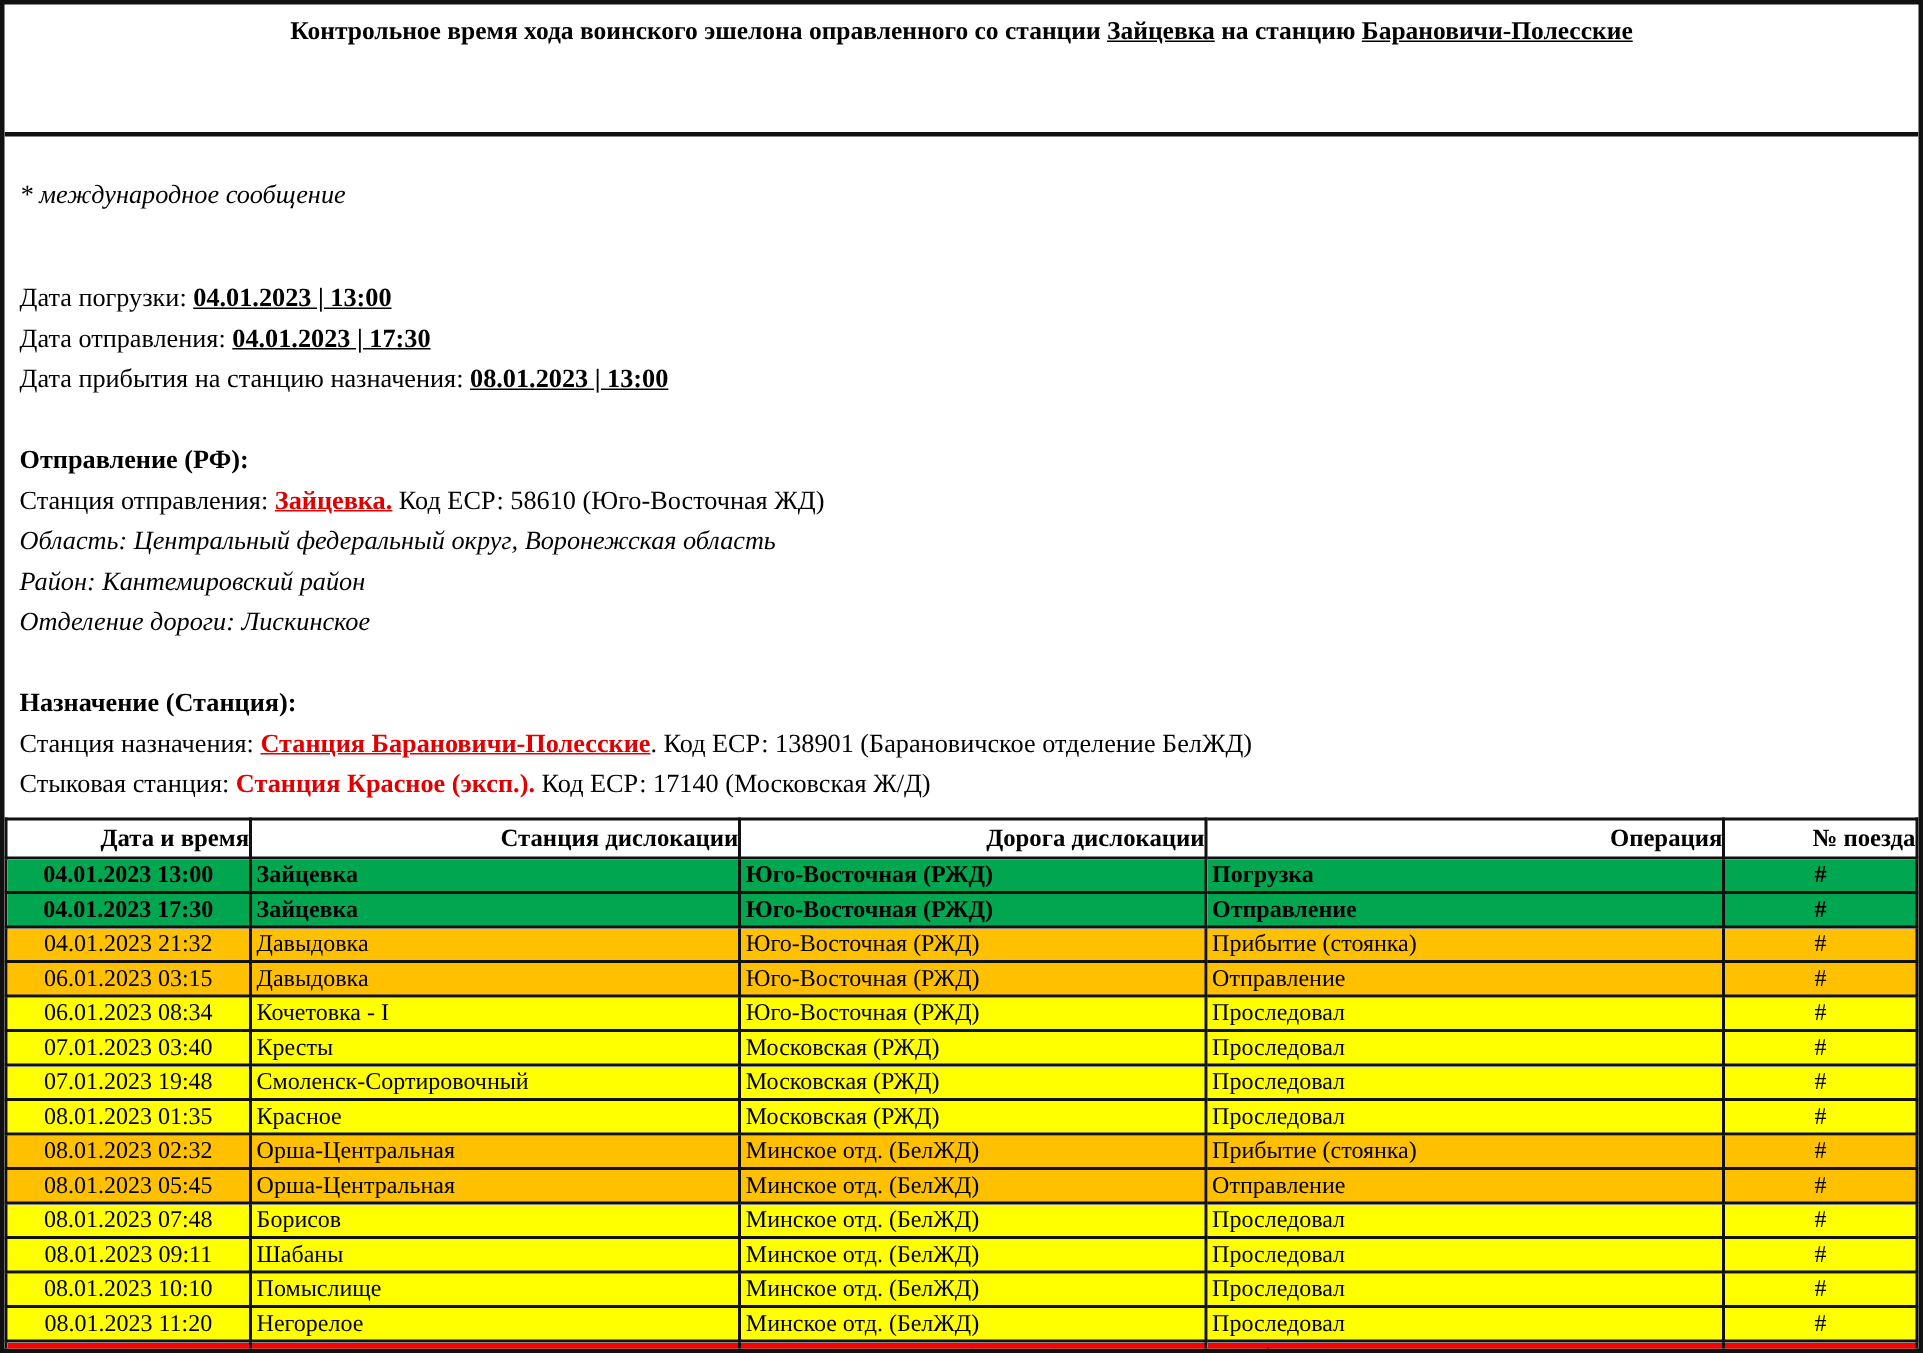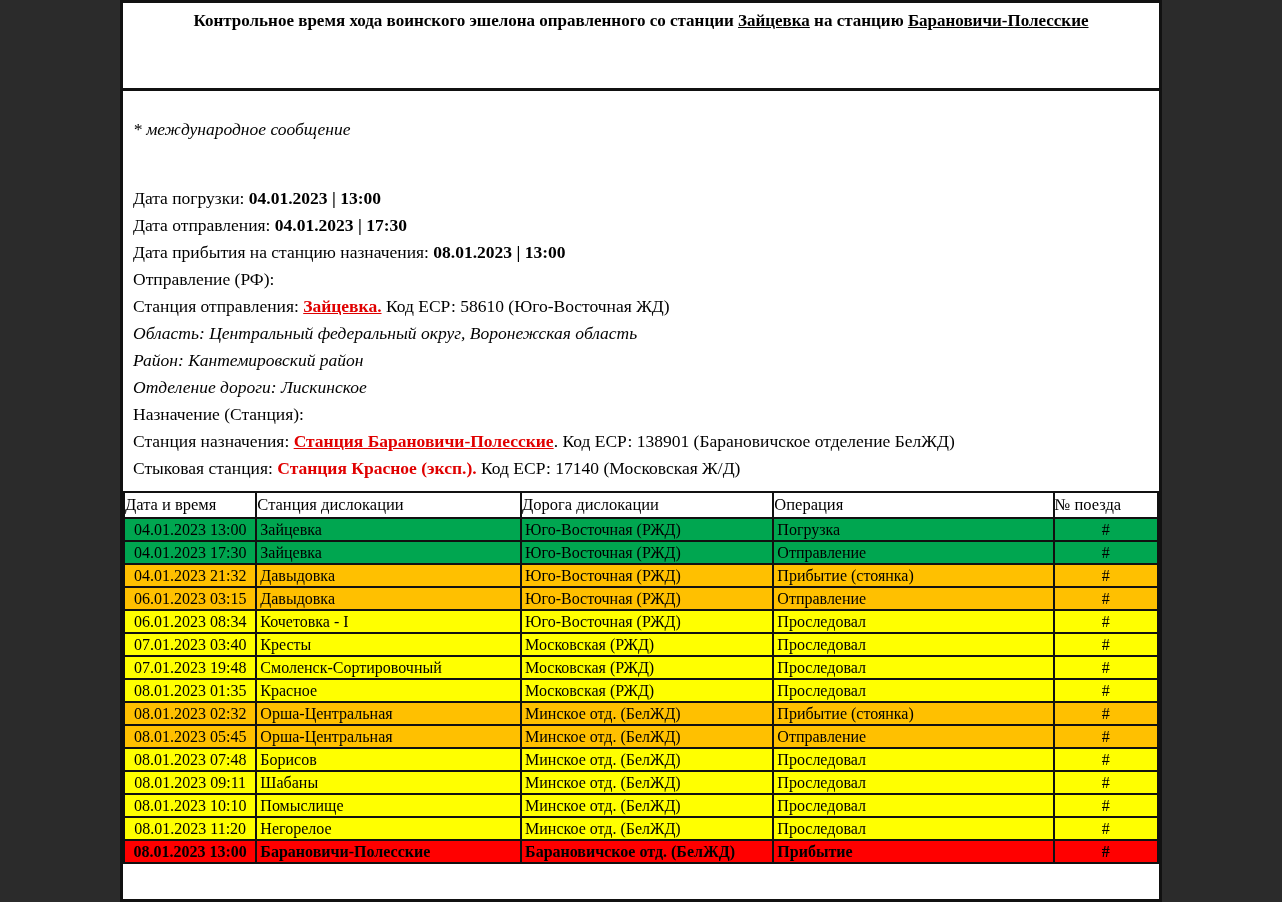--- a/index.html
+++ b/index.html
@@ -1,61 +1,61 @@
 <!DOCTYPE html>
 <html style="--green: #00a650; --orange: #ffc000; --yellow: #ffff00; --red: #ff0000;"><head>
 <meta charset="utf-8">
 <style>
   * { margin: 0; padding: 0; box-sizing: border-box; }
   html, body { background: #2b2b2b; }
   body { font-family: "Liberation Serif", "DejaVu Serif", serif; }
   .page {
-    width: 1042px; height: 902px;
+    width: 1282px; height: 902px;
     margin: 0 auto;
     background: #ffffff;
     border: 3px solid #111;
     overflow: hidden;
     color: #000;
   }
   
   .top-box { border-bottom: 3px solid #111; padding: 7px 12px 12px; height: 88px; }
   .title { text-align: center; font-weight: bold; font-size: 17px; line-height: 22px; }
   .title .u { text-decoration: underline; }
   .subtitle { text-align: center; font-weight: bold; font-style: italic; font-size: 15.5px; margin-top: 30px; }
 
   
   .body-text { padding: 0 10px; font-size: 17.5px; }
   .note { font-style: italic; margin: 25px 0 0; }
   .dates { margin-top: 42px; }
   .line { line-height: 27px; }
-  .b { font-weight: bold; }
+  .b { font-weight: bold; text-decoration: underline; }
   .i { font-style: italic; }
-  .section-heading { font-weight: normal; }
+  .section-heading { font-weight: bold; margin-top: 27px; }
   .red-station { color: #e00000; font-weight: bold; }
   .red-underline { text-decoration: underline; text-align: right; }
 
   
   :root { --green:#00a650; --orange:#ffc000; --yellow:#ffff00; --red:#ff0000; }
   table.route { width: 100%; border-collapse: collapse; margin-top: 9px; table-layout: fixed; }
   table.route th, table.route td {
     border: 2px solid #111;
     font-size: 16px;
     height: 23px;
     overflow: hidden;
     white-space: nowrap;
   }
-  table.route th { font-size: 16.5px; font-weight: normal; text-align: left; height: 26px; background: #fff; }
+  table.route th { font-size: 16.5px; font-weight: bold; text-align: right; height: 26px; background: #fff; }
   .col-datetime { width: 12.8%; }
   .col-station  { width: 25.6%; }
   .col-road     { width: 24.4%; }
   .col-operation{ width: 27.1%; }
   .col-train    { width: 10.1%; }
   td.td-center { text-align: center; }
   td.td-left   { text-align: left; padding-left: 3px; }
-  tr.row-green  td { background: var(--green);  font-weight: normal; }
+  tr.row-green  td { background: var(--green);  font-weight: bold; }
   tr.row-orange td { background: var(--orange); }
   tr.row-yellow td { background: var(--yellow); }
   tr.row-red    td { background: var(--red);    font-weight: bold; }
 </style>
 </head>
 <body>
 
 <div class="page">
 
   <div class="top-box">

